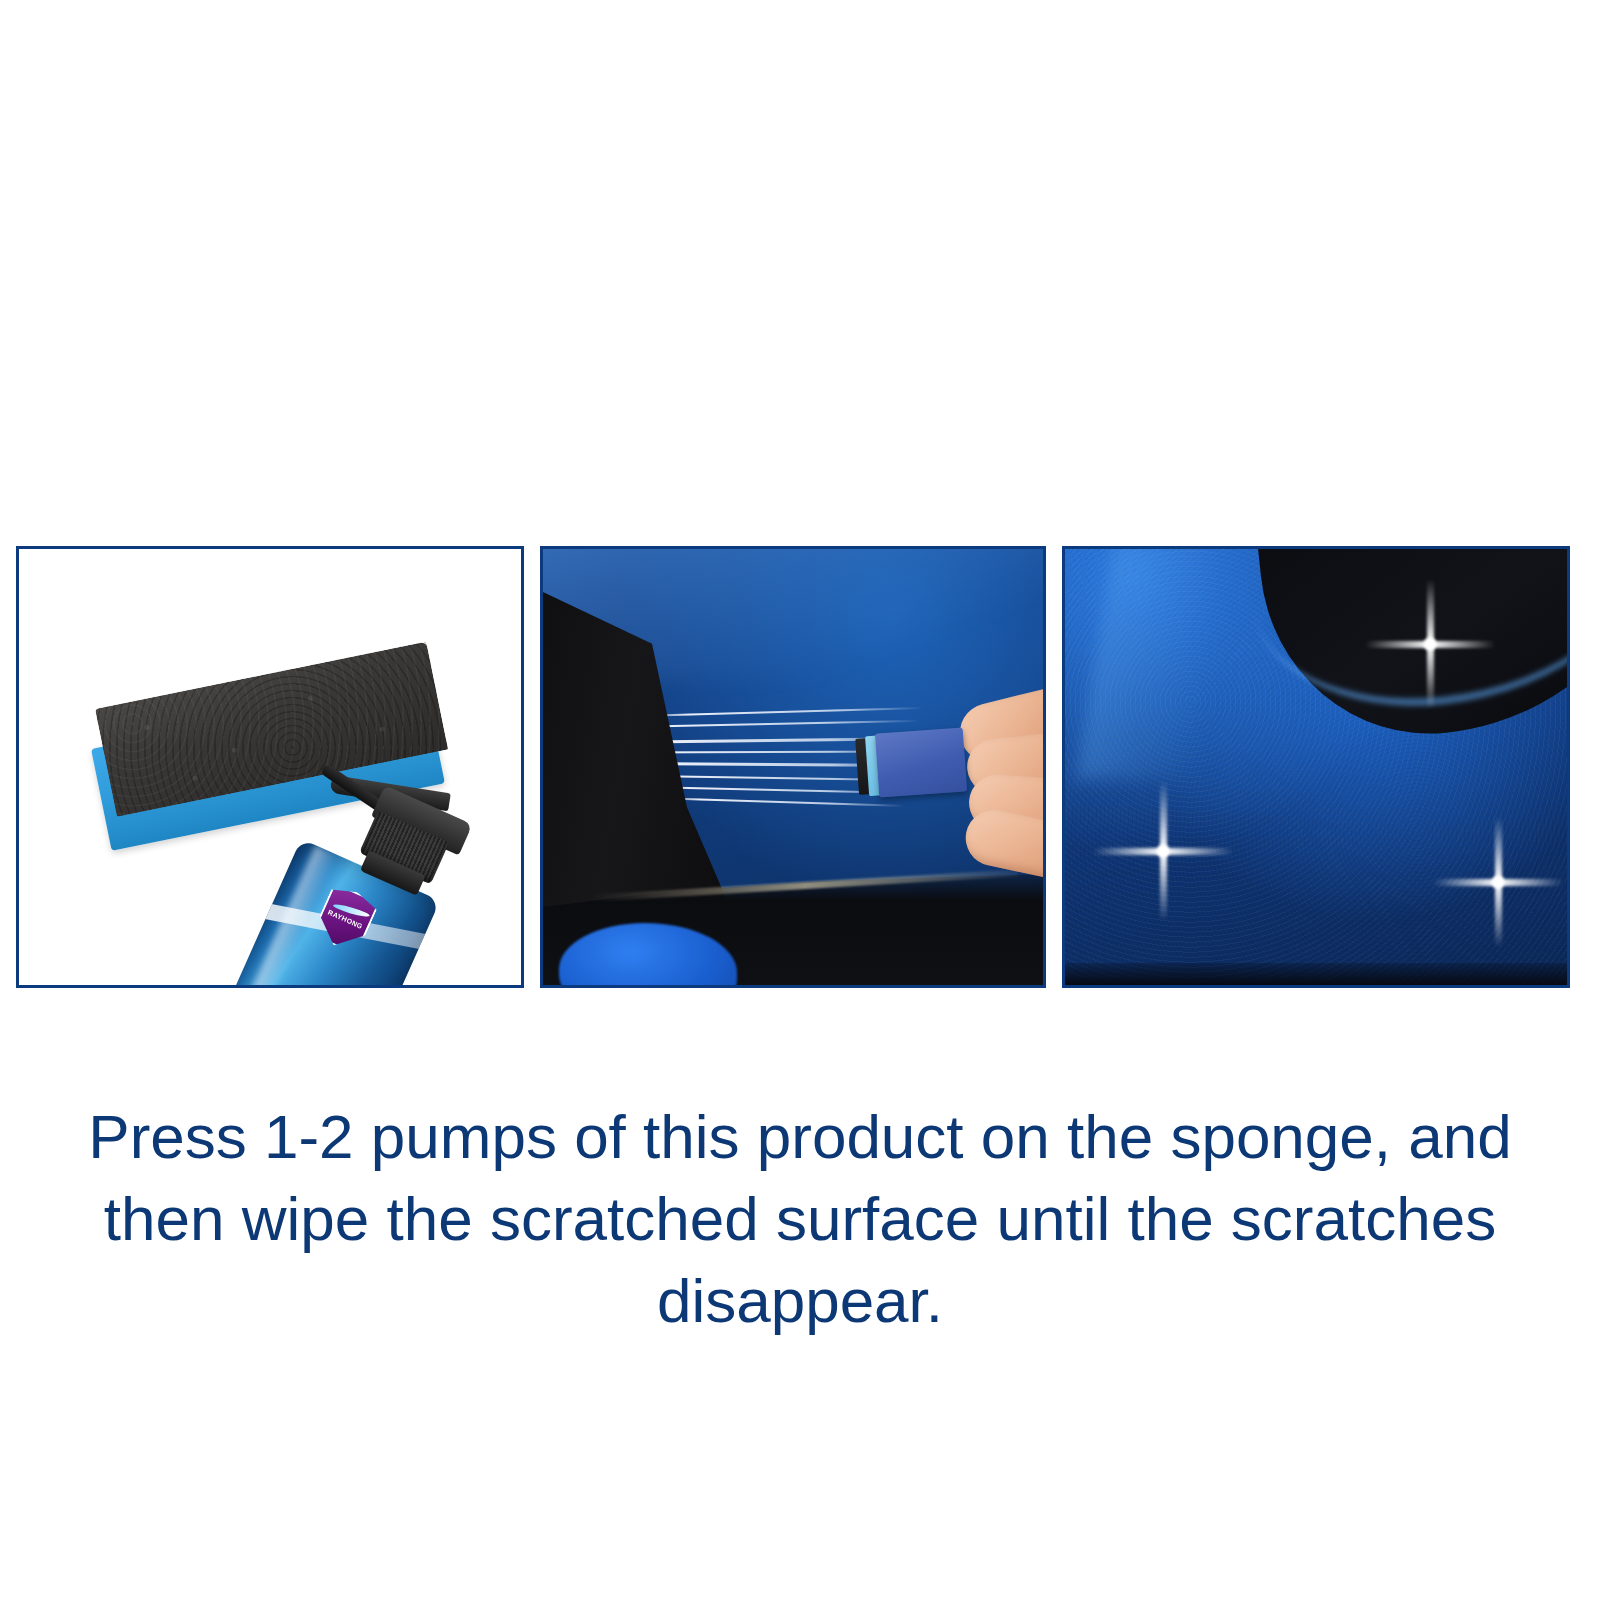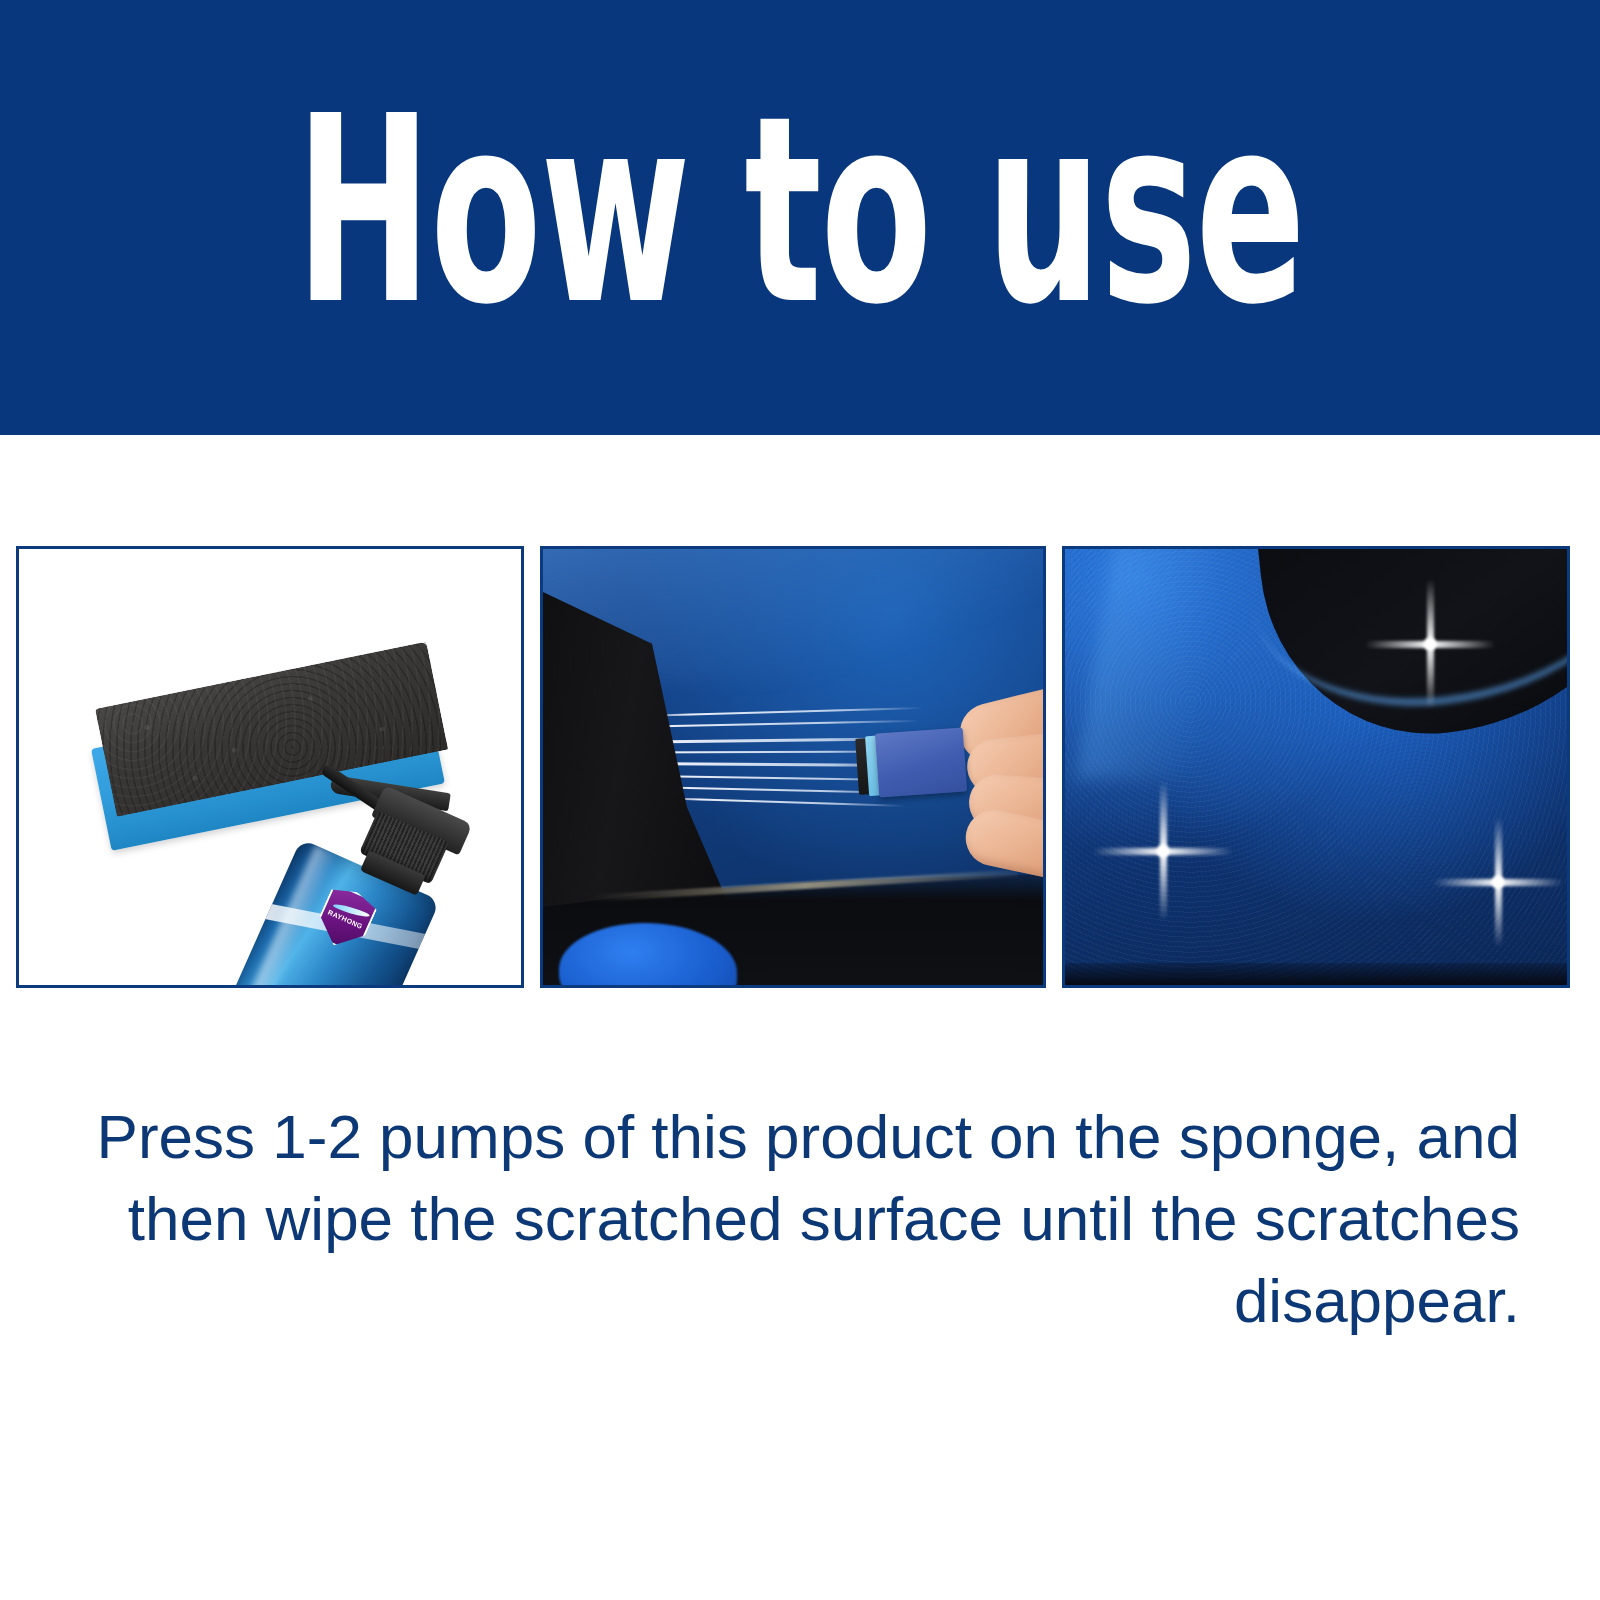--- a/index.html
+++ b/index.html
@@ -395,36 +395,33 @@
     margin-top:-3.5px; margin-left:-50%;
     background:linear-gradient(90deg, rgba(255,255,255,0) 0%, #ffffff 50%, rgba(255,255,255,0) 100%);
     filter:blur(1.4px);
   }
 
   
   #caption {
     position:absolute;
     left:80px; top:1096px;
     width:1440px;
-    text-align:right;
+    text-align:center;
     color:#0d3876;
     font-family:"Liberation Sans", sans-serif;
     font-size:62px;
     line-height:82px;
     font-weight:normal;
   }
 </style>
 </head>
 <body>
 
 <div id="page">
 
-  <div id="header-band">
-    <div id="header-title">How to use</div>
-  </div>
 
   <div id="panel-row">
 
     <div class="panel panel-1">
       <div class="panel-inner">
         <div class="p1-bg"></div>
 
         <div class="p1-pad-blue"></div>
         <div class="p1-pad-black"></div>
 

